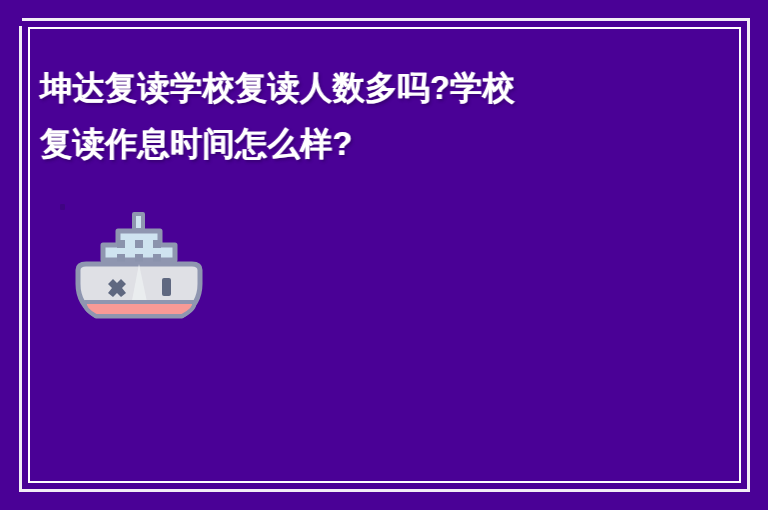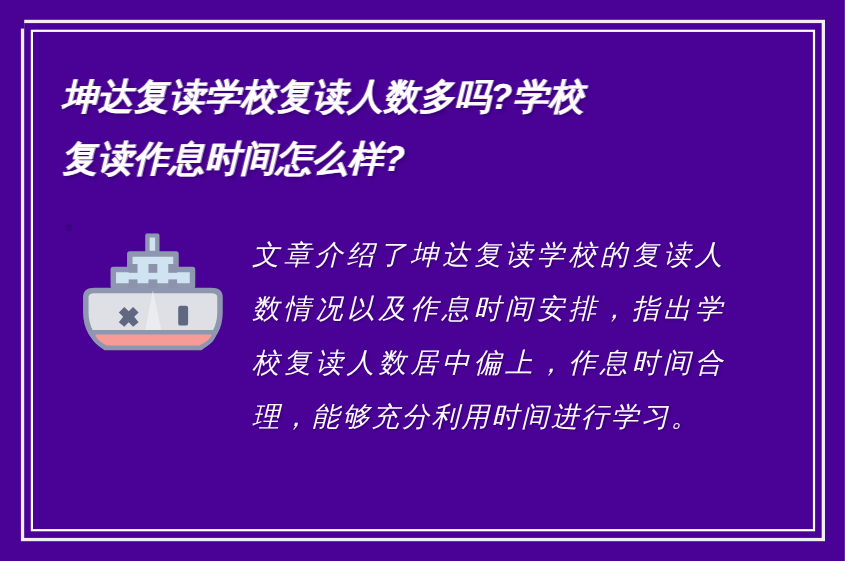--- a/index.html
+++ b/index.html
@@ -56,24 +56,23 @@
     top: 204px;
     width: 5px;
     height: 6px;
     background: #3d057f;
     border-radius: 1px;
     opacity: .85;
   }
   
   .title-block {
     position: absolute;
-    left: 56px;
+    left: 40px;
     top: 60px;
     width: 640px;
-    font-style: italic;
   }
   .title-line {
     color: #ffffff;
     font-family: "Liberation Sans", sans-serif;
     font-size: 33px;
     font-weight: bold;
     letter-spacing: 0.5px;
     line-height: 56px;
     white-space: nowrap;
     transform: scaleX(0.97);
@@ -146,17 +145,14 @@
       <path d="M69 52 L59 104 L80 104 Z" fill="#eceef1" opacity="0.85"></path>
 
       <path d="M38 72 l5 -5 4 4 4 -4 5 5 -4 4 4 5 -5 4 -4 -4 -4 4 -5 -4 4 -5 z" fill="#5f6880"></path>
       <rect x="92" y="66" width="9" height="18" rx="2" fill="#5f6880"></rect>
 
       <path d="M15 90 Q13 97 26 104 L112 104 Q126 97 124 90 Z" fill="#f89a96"></path>
       <path d="M15 90 Q13 97 26 104 L112 104 Q126 97 124 90 Z" fill="none" stroke="#8f96b0" stroke-width="4" stroke-linejoin="round"></path>
     </svg>
   </div>
 
-  <div class="body-block">
-    <div class="body-text">文章介绍了坤达复读学校的复读人数情况以及作息时间安排，指出学校复读人数居中偏上，作息时间合理，能够充分利用时间进行学习。</div>
-  </div>
 
 </div>
 
 </body></html>

